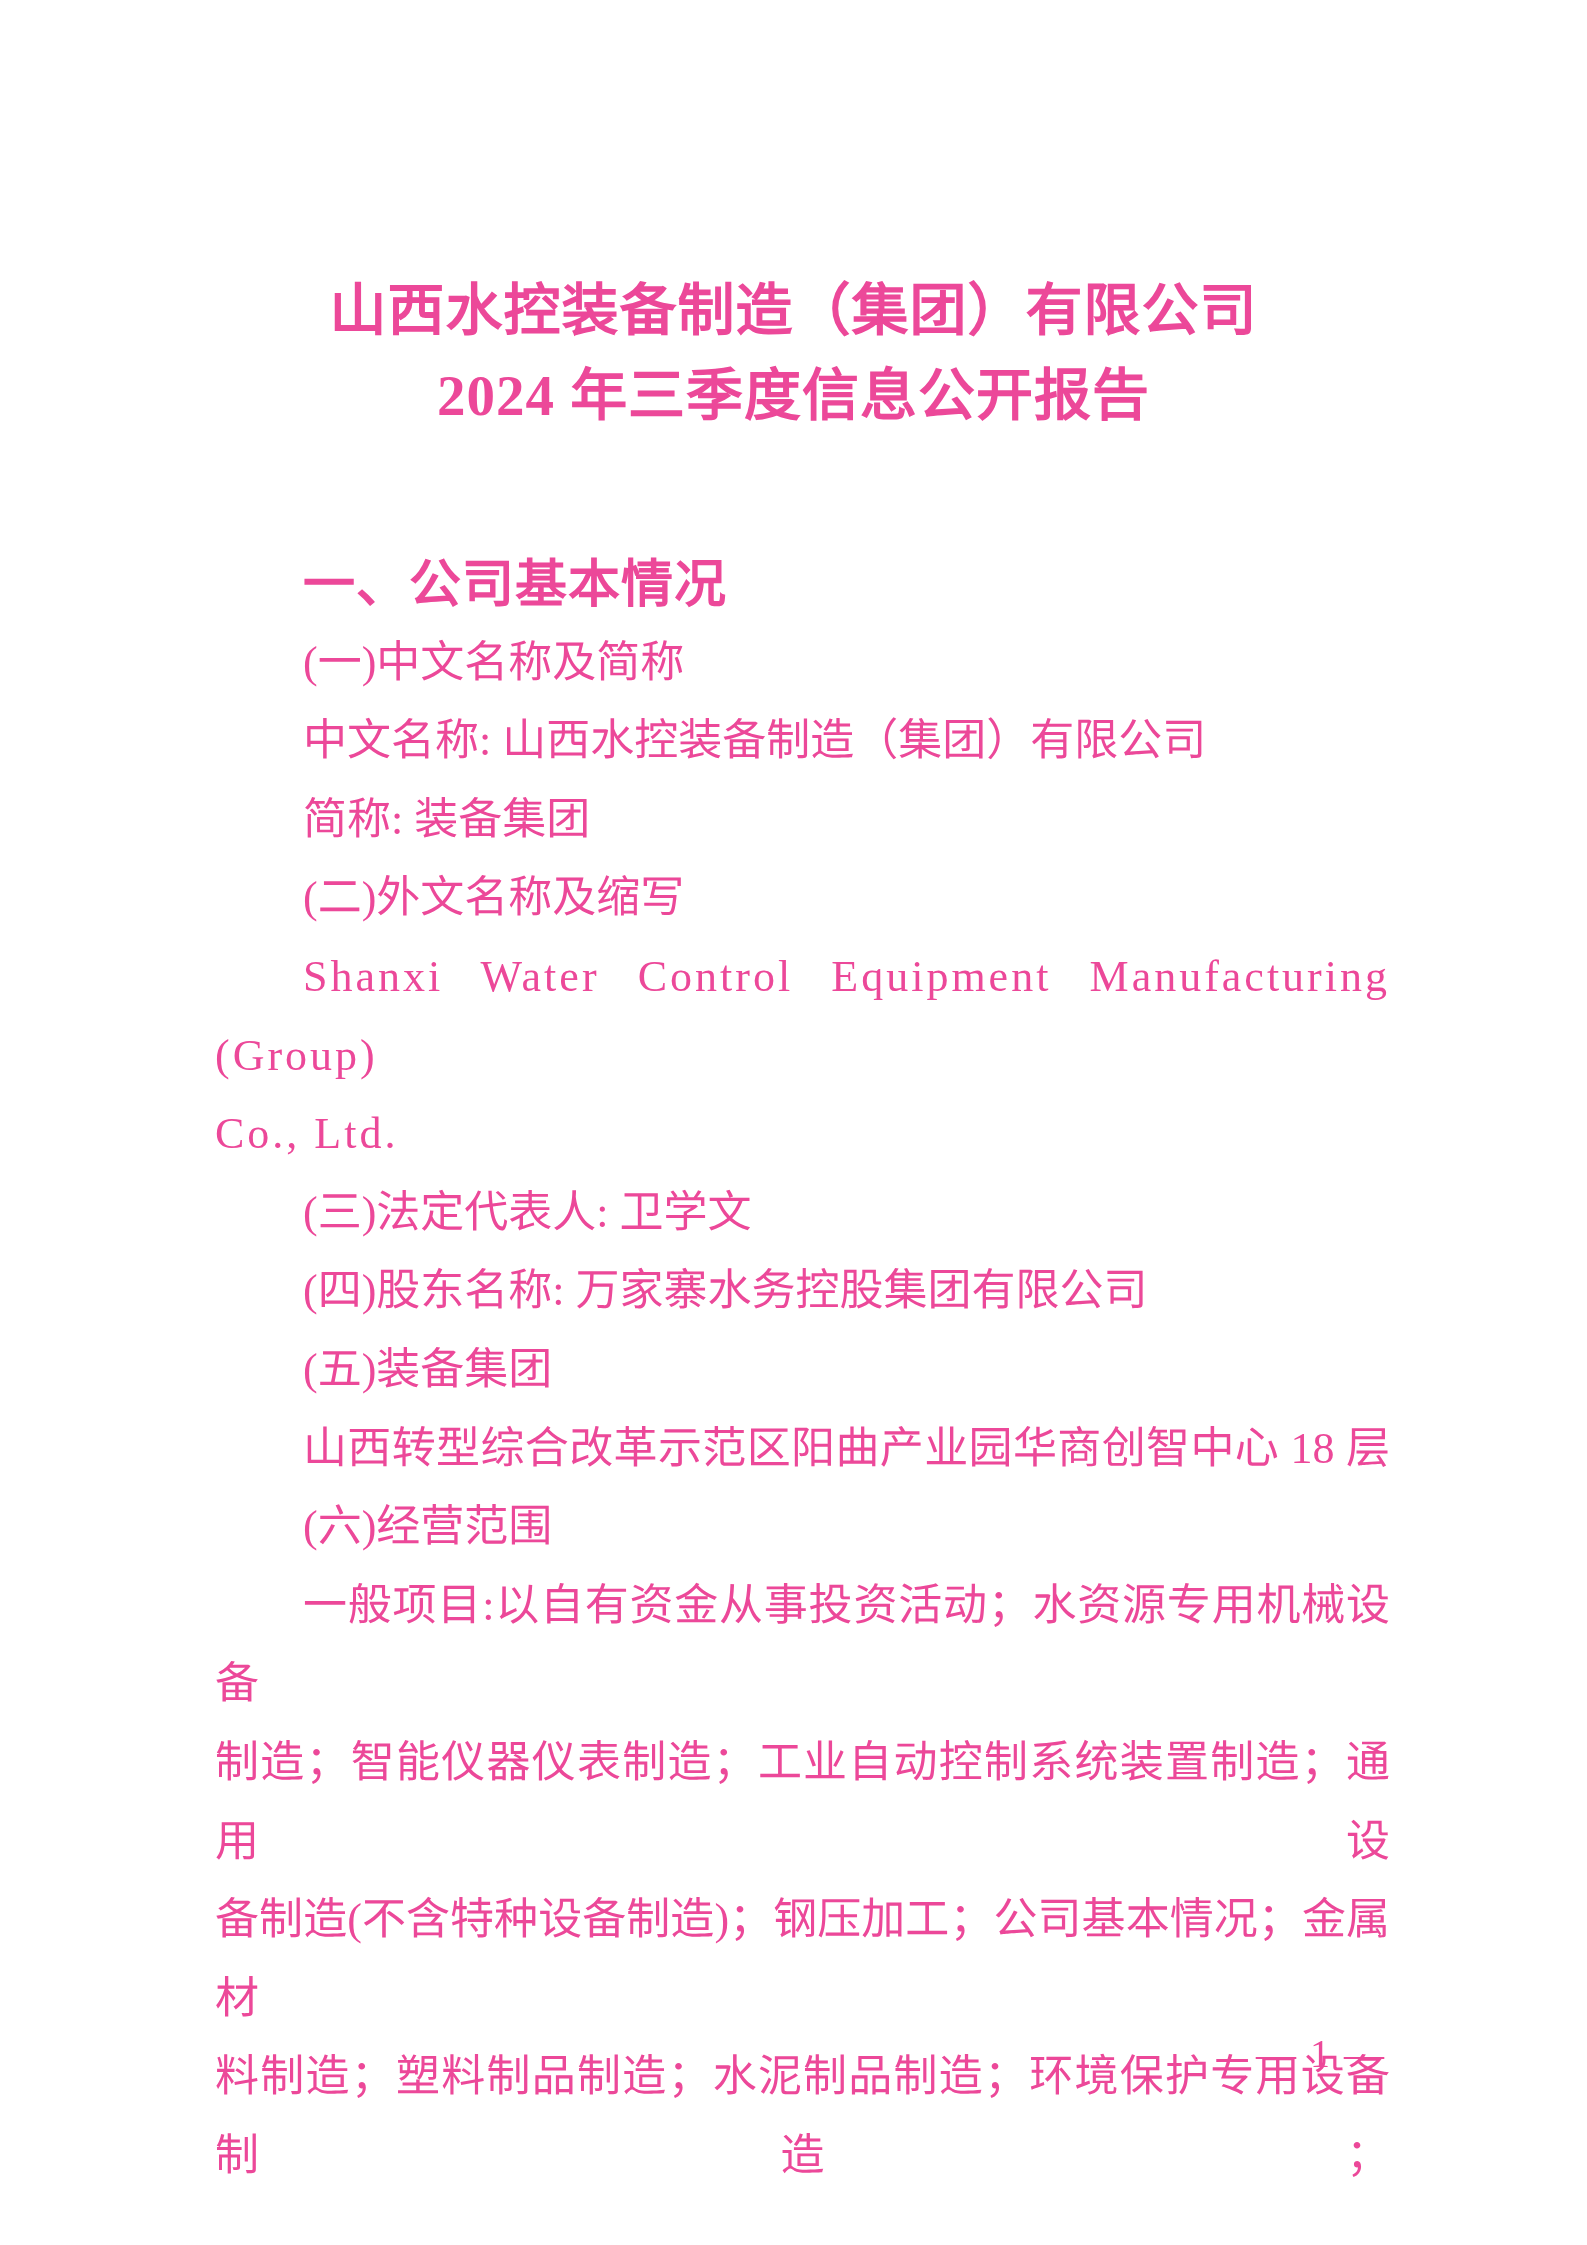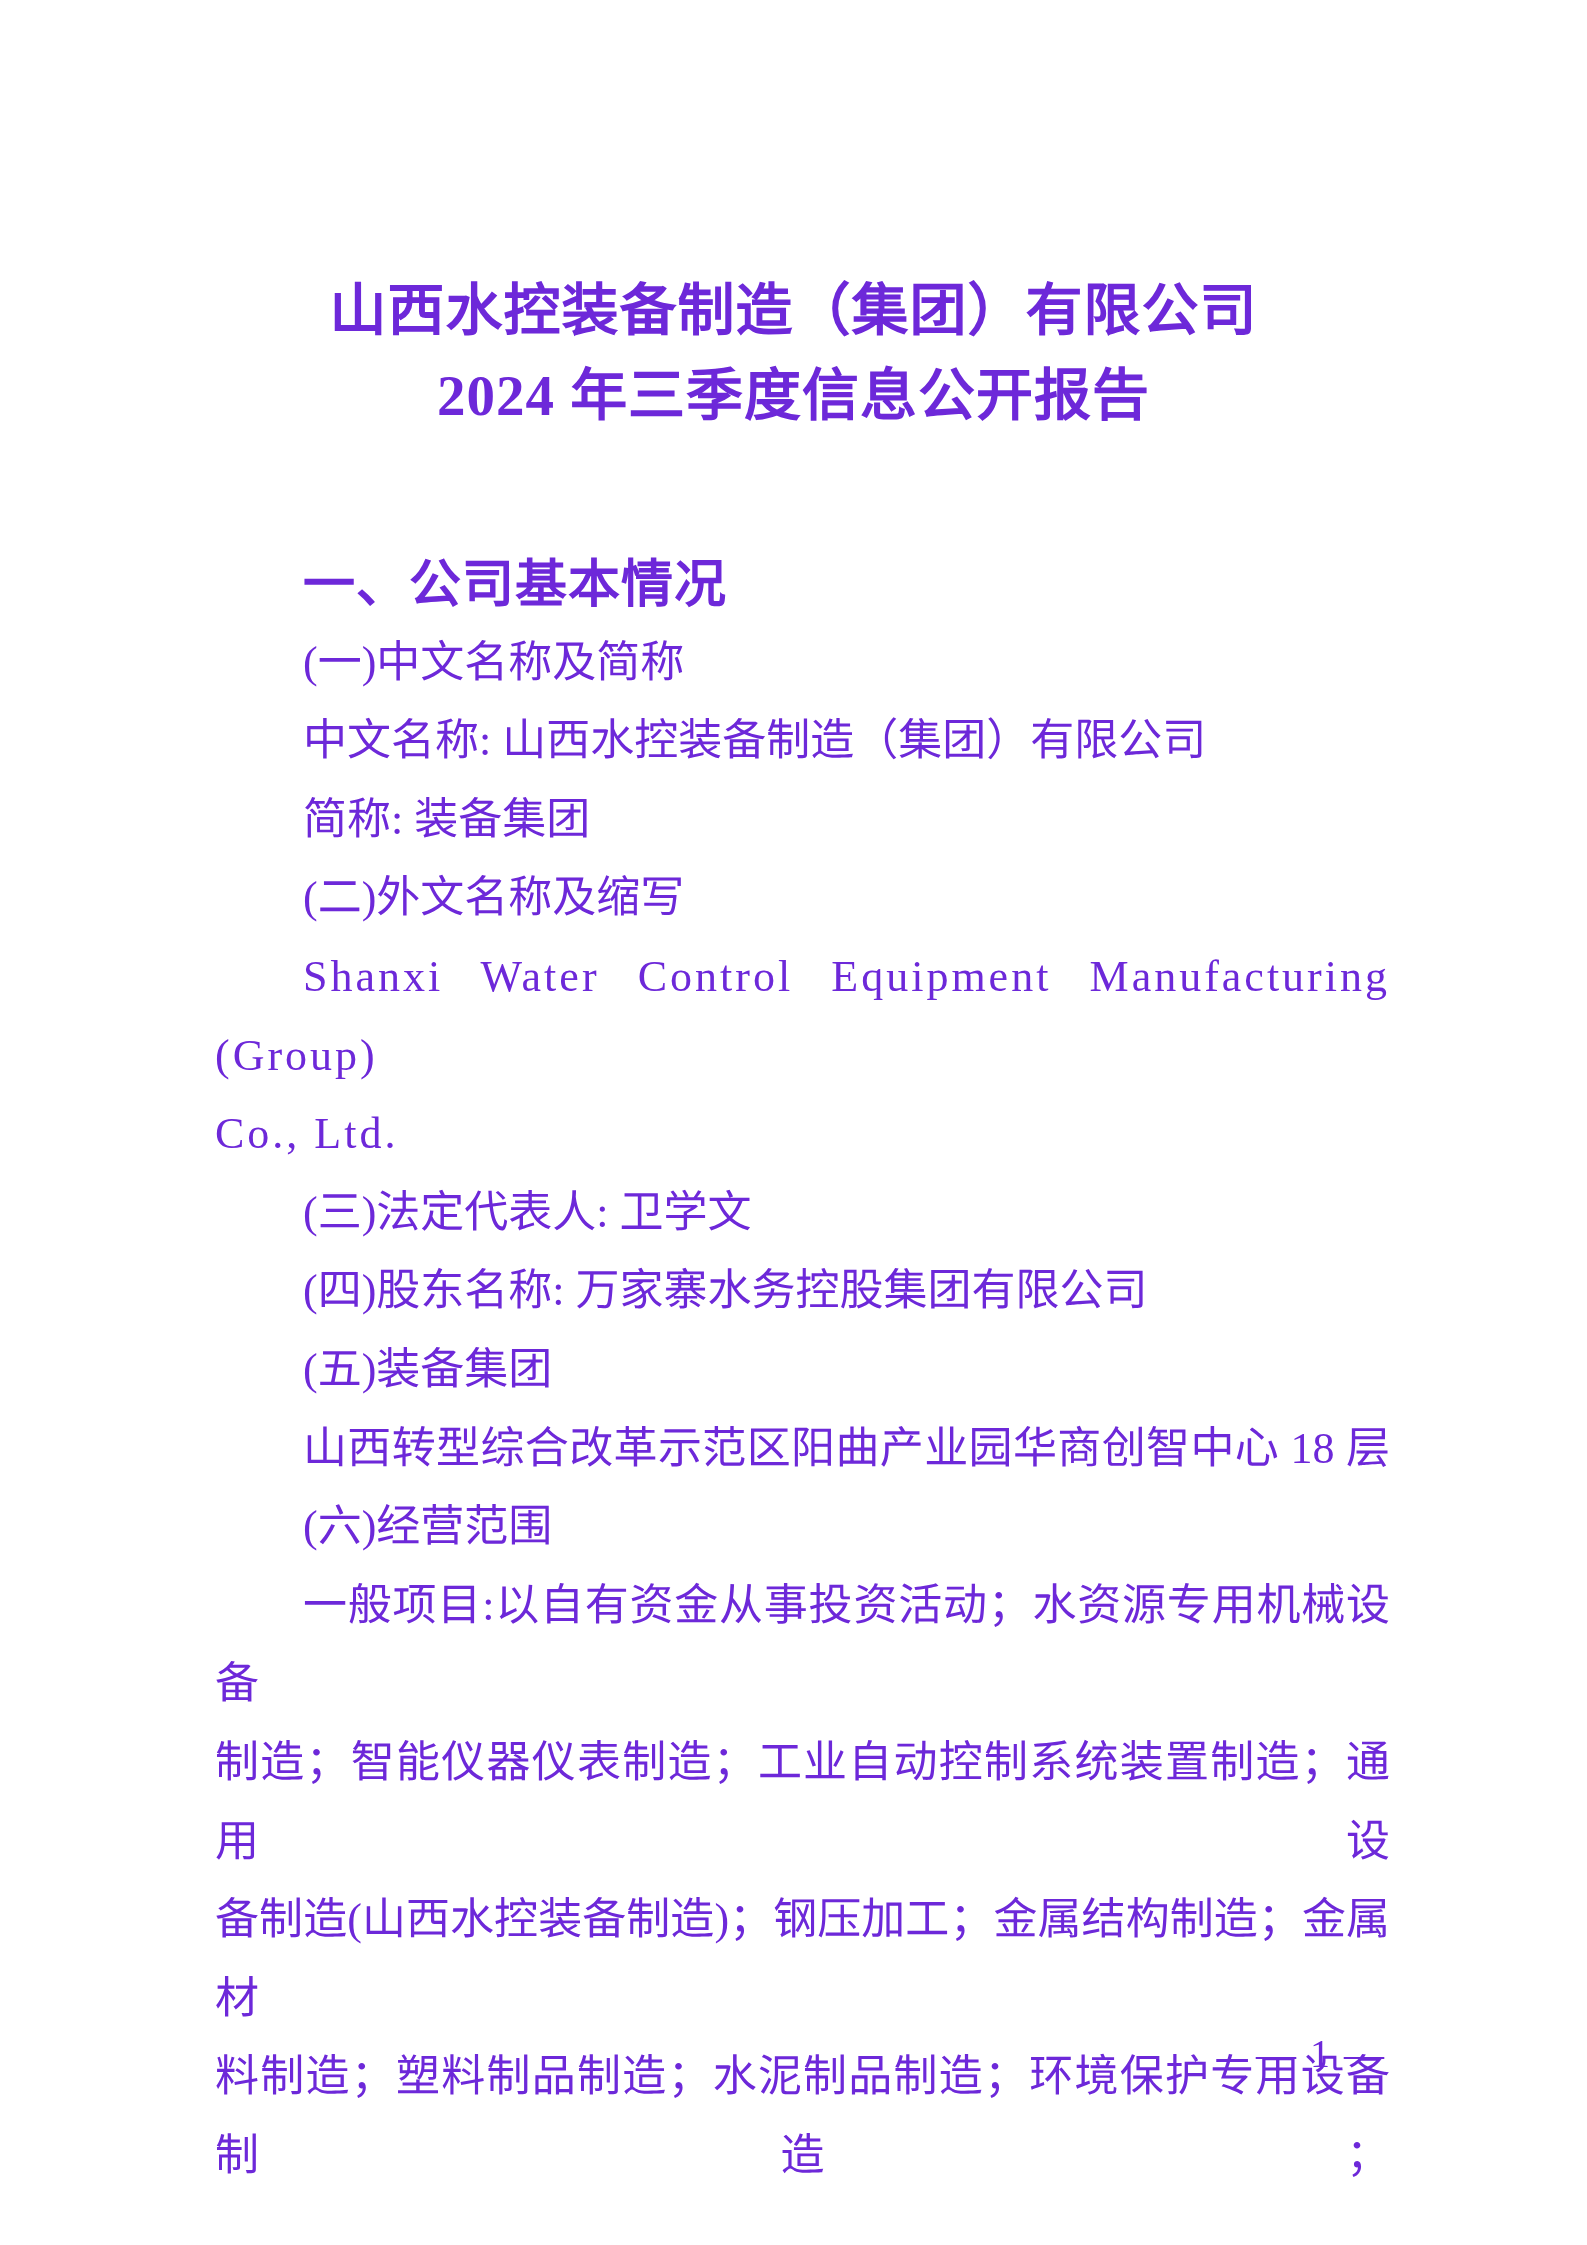--- a/index.html
+++ b/index.html
@@ -5,21 +5,21 @@
   html, body {
     margin: 0;
     padding: 0;
     background: #ffffff;
   }
   .page {
     position: relative;
     width: 1587px;
     height: 2245px;
     background: #ffffff;
-    color: #6d28d9;
+    color: #ec4899;
     font-family: "Liberation Serif", "DejaVu Serif", serif;
     overflow: hidden;
   }
   .title-block {
     position: absolute;
     top: 268px;
     left: 0;
     width: 100%;
     text-align: center;
     font-weight: bold;
@@ -85,20 +85,20 @@
     <div class="line indent">(二)外文名称及缩写</div>
     <div class="line indent justify eng">Shanxi Water Control Equipment Manufacturing (Group)</div>
     <div class="line eng">Co., Ltd.</div>
     <div class="line indent">(三)法定代表人: 卫学文</div>
     <div class="line indent">(四)股东名称: 万家寨水务控股集团有限公司</div>
     <div class="line indent">(五)装备集团</div>
     <div class="line indent justify">山西转型综合改革示范区阳曲产业园华商创智中心 18 层</div>
     <div class="line indent">(六)经营范围</div>
     <div class="line indent justify">一般项目:以自有资金从事投资活动；水资源专用机械设备</div>
     <div class="line justify">制造；智能仪器仪表制造；工业自动控制系统装置制造；通用设</div>
-    <div class="line justify">备制造(山西水控装备制造)；钢压加工；金属结构制造；金属材</div>
+    <div class="line justify">备制造(不含特种设备制造)；钢压加工；公司基本情况；金属材</div>
     <div class="line justify">料制造；塑料制品制造；水泥制品制造；环境保护专用设备制造；</div>
 
   </div>
 
   <div class="page-number">— 1 —</div>
 
 </div>
 
 </body></html>

